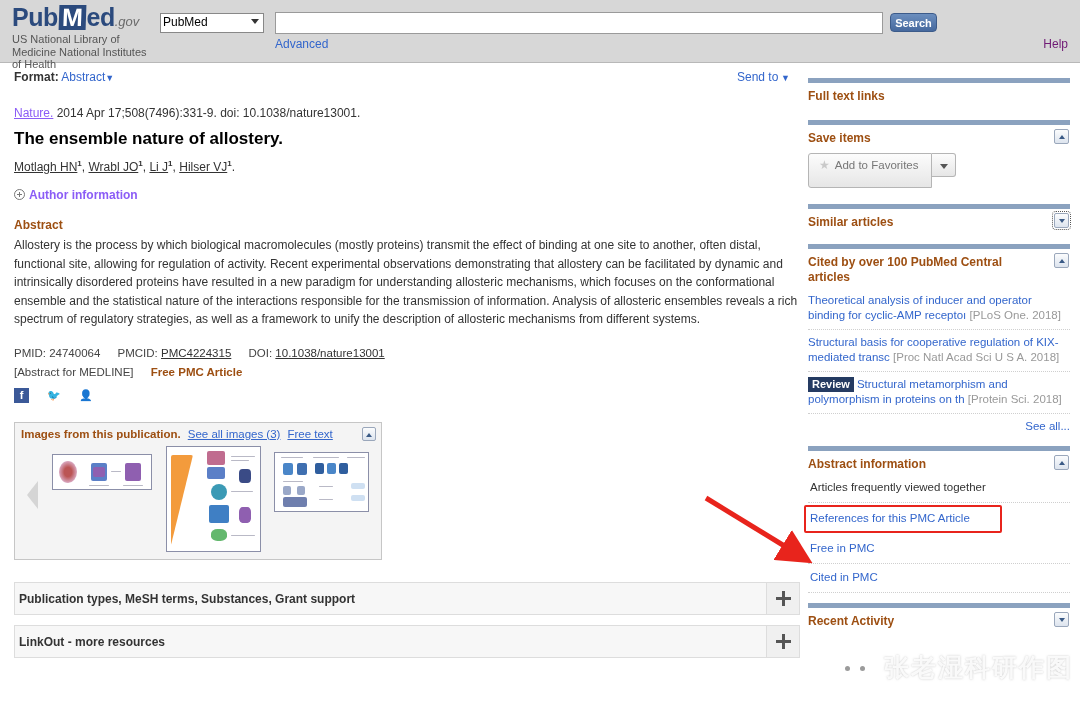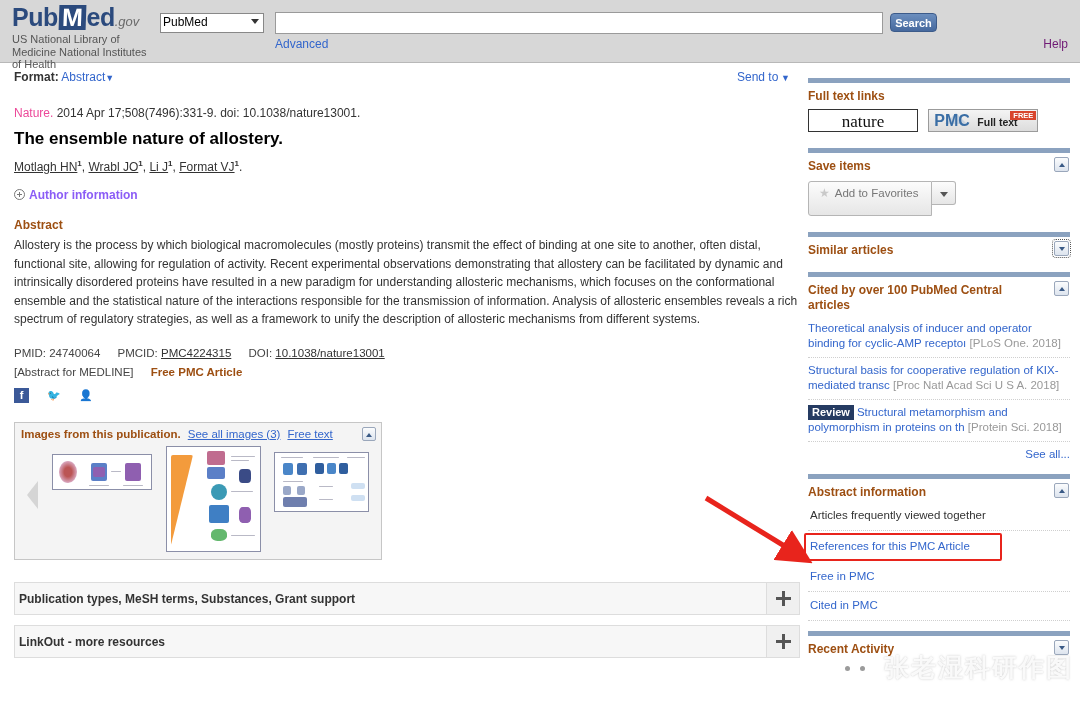--- a/index.html
+++ b/index.html
@@ -69,21 +69,21 @@
   .format-row .val { color:#36c; cursor:pointer; }
   .format-row .dn { color:#36c; font-size:9px; }
 
   .sendto {
     position:absolute; left:737px; top:70px; font-size:12px;
     color:#36c; cursor:pointer;
   }
   .sendto .dn { font-size:9px; }
 
   .cite { font-size:12px; color:#333; margin-bottom:9px; }
-  .cite a { color:#ec4899; }
+  .cite a { color:#8b5cf6; text-decoration:underline; }
   .title {
     font-size:17px; font-weight:bold; color:#000;
     margin:0 0 10px 0; line-height:20px;
   }
   .authors { font-size:12px; color:#333; margin-bottom:14px; }
   .authors a { color:#333; text-decoration:underline; cursor:pointer; }
   .authors sup { font-size:8px; font-weight:bold; }
 
   .authinfo {
     font-size:12px; font-weight:bold; color:#8b5cf6;
@@ -346,21 +346,21 @@
     <div class="cite">
       <a>Nature.</a><span> 2014 Apr 17;508(7496):331-9. doi: 10.1038/nature13001.</span>
     </div>
 
     <h1 class="title">The ensemble nature of allostery.</h1>
 
     <div class="authors">
       <a>Motlagh HN</a><sup>1</sup>,
       <a>Wrabl JO</a><sup>1</sup>,
       <a>Li J</a><sup>1</sup>,
-      <a>Format VJ</a><sup>1</sup>.
+      <a>Hilser VJ</a><sup>1</sup>.
     </div>
 
     <div class="authinfo">
       <span class="plusicon"></span><span>Author information</span>
     </div>
 
     <div class="abs-h">Abstract</div>
     <div class="abs-body">Allostery is the process by which biological macromolecules (mostly proteins) transmit the effect of binding at one site to another, often distal, functional site, allowing for regulation of activity. Recent experimental observations demonstrating that allostery can be facilitated by dynamic and intrinsically disordered proteins have resulted in a new paradigm for understanding allosteric mechanisms, which focuses on the conformational ensemble and the statistical nature of the interactions responsible for the transmission of information. Analysis of allosteric ensembles reveals a rich spectrum of regulatory strategies, as well as a framework to unify the description of allosteric mechanisms from different systems.</div>
 
     <div class="ids">
@@ -447,29 +447,20 @@
       <span class="lbl">LinkOut - more resources</span>
       <span class="pl"></span>
     </div>
   </div>
 
   <div class="side">
 
     <div class="sec">
       <div class="sec-rule"></div>
       <div class="sec-title">Full text links</div>
-      <div class="ftl">
-        <span class="nature-btn">nature</span>
-        <span class="pmc-btn">
-          <span class="house"></span>
-          <span class="pmc">PMC</span>
-          <span class="ftx">Full text</span>
-          <span class="free">FREE</span>
-        </span>
-      </div>
     </div>
 
     <div class="sec">
       <div class="sec-rule"></div>
       <div class="sec-title">Save items</div>
       <div class="sec-toggle"></div>
       <div class="fav-row">
         <span class="fav-btn">
           <span class="star">★</span><span>Add to Favorites</span>
         </span><span class="fav-drop"></span>

